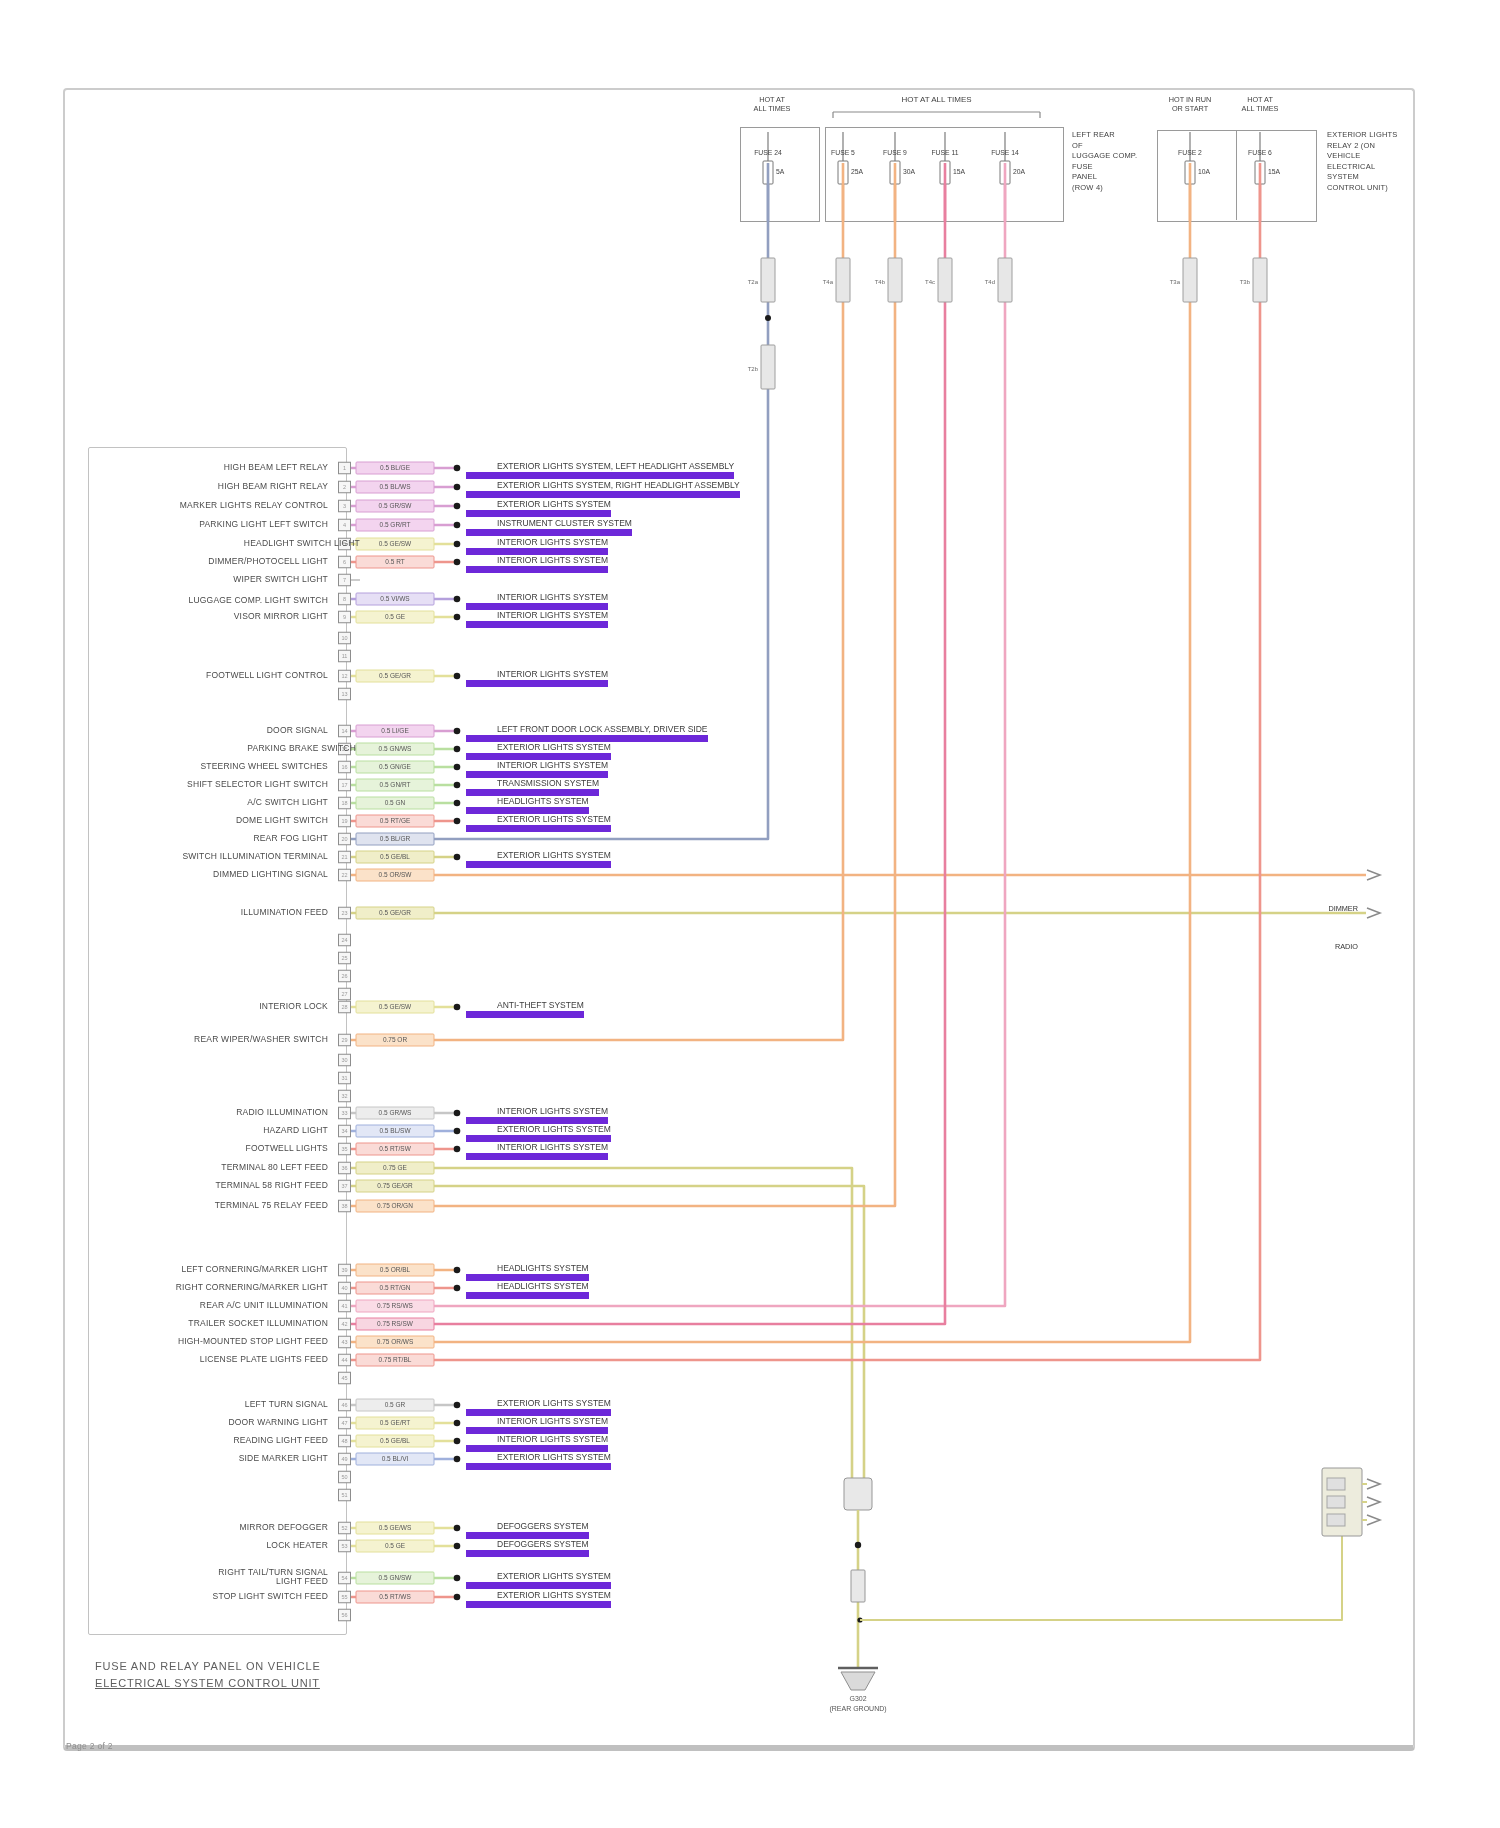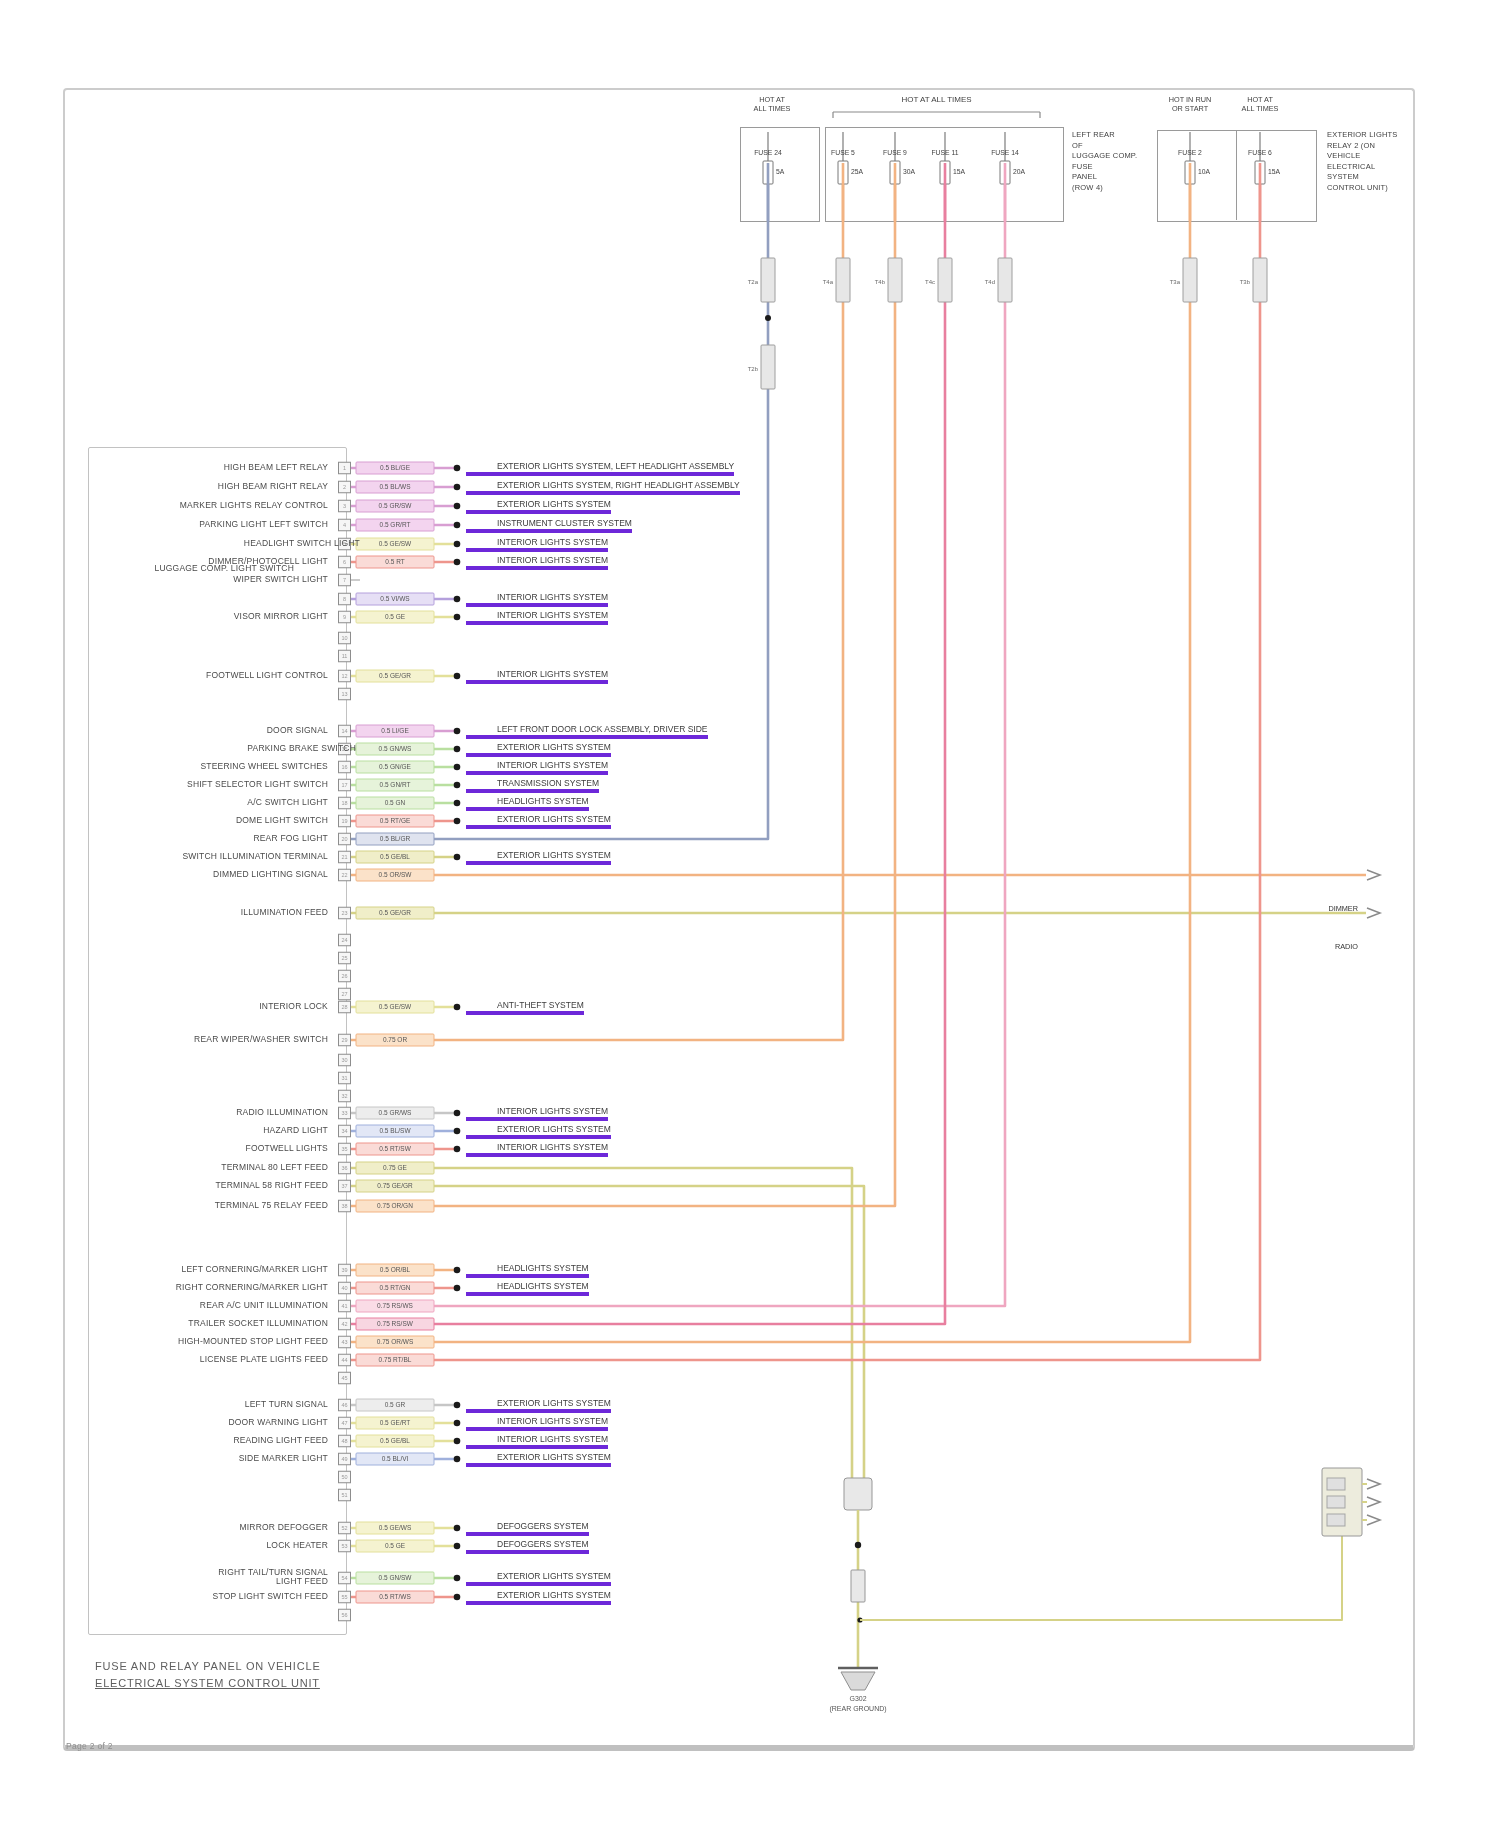--- a/index.html
+++ b/index.html
@@ -7,21 +7,21 @@
          font-family:"Liberation Sans",sans-serif;overflow:hidden;}
   #frame{position:absolute;left:63px;top:88px;width:1348px;height:1655px;
          border:2px solid #cccccc;border-bottom:6px solid #c0c0c0;border-radius:4px;background:#fff;}
   .box{position:absolute;border:1.4px solid #9a9a9a;background:#ffffff;}
   #left-block{position:absolute;left:88px;top:447px;width:257px;height:1186px;
               border:1.5px solid #c2c2c2;border-radius:2px;background:#fff;}
   #wires{position:absolute;left:0;top:0;width:1500px;height:1828px;pointer-events:none;}
   #labels{position:absolute;left:0;top:0;width:1500px;height:1828px;}
   .lb{position:absolute;color:#4a4a4a;font-size:8.5px;line-height:9.5px;white-space:nowrap;}
   .rowlab{text-align:right;letter-spacing:.2px;}
-  .dest{color:#3c3c3c;border-bottom:4px solid #6d28d9;padding-bottom:0px;padding-left:31px;}
+  .dest{color:#3c3c3c;border-bottom:7px solid #6d28d9;padding-bottom:0px;padding-left:31px;}
   .note{font-size:7.5px;line-height:10.5px;color:#3f3f3f;letter-spacing:.2px;}
   .fuse-name{font-size:6.8px;color:#3f3f3f;text-align:center;}
   .fuse-amps{font-size:6.8px;color:#3f3f3f;}
   .headlab{font-size:7.3px;line-height:8.6px;color:#3f3f3f;text-align:center;}
   .exitlab{font-size:7.3px;color:#333;text-align:right;margin-top:44px;}
   .cap{font-size:11px;letter-spacing:.8px;color:#5f5f5f;margin-top:21px;}
   .groundlab{font-size:7px;color:#555;text-align:center;width:120px;}
   .footer{font-size:8.5px;color:#8f8f8f;letter-spacing:.3px;}
 </style>
 </head>
@@ -405,21 +405,21 @@
       <div class="lb dest" style="left: 466px; top: 481px;">EXTERIOR LIGHTS SYSTEM, RIGHT HEADLIGHT ASSEMBLY</div>
       <div class="lb rowlab" style="left: 90px; top: 500.5px; width: 238px;">MARKER LIGHTS RELAY CONTROL</div>
       <div class="lb dest" style="left: 466px; top: 500px;">EXTERIOR LIGHTS SYSTEM</div>
       <div class="lb rowlab" style="left: 90px; top: 519.5px; width: 238px;">PARKING LIGHT LEFT SWITCH</div>
       <div class="lb dest" style="left: 466px; top: 519px;">INSTRUMENT CLUSTER SYSTEM</div>
       <div class="lb rowlab" style="left: 90px; top: 538.5px; width: 238px; padding-left: 32px;">HEADLIGHT SWITCH LIGHT</div>
       <div class="lb dest" style="left: 466px; top: 538px;">INTERIOR LIGHTS SYSTEM</div>
       <div class="lb rowlab" style="left: 90px; top: 556.5px; width: 238px;">DIMMER/PHOTOCELL LIGHT</div>
       <div class="lb dest" style="left: 466px; top: 556px;">INTERIOR LIGHTS SYSTEM</div>
       <div class="lb rowlab" style="left: 90px; top: 574.5px; width: 238px;">WIPER SWITCH LIGHT</div>
-      <div class="lb rowlab" style="left: 90px; top: 564px; width: 204px;">LUGGAGE COMP. LIGHT SWITCH</div>
+      <div class="lb rowlab" style="left: 90px; top: 596px; width: 238px;">LUGGAGE COMP. LIGHT SWITCH</div>
       <div class="lb dest" style="left: 466px; top: 593px;">INTERIOR LIGHTS SYSTEM</div>
       <div class="lb rowlab" style="left: 90px; top: 611.5px; width: 238px;">VISOR MIRROR LIGHT</div>
       <div class="lb dest" style="left: 466px; top: 611px;">INTERIOR LIGHTS SYSTEM</div>
       <div class="lb rowlab" style="left: 90px; top: 670.5px; width: 238px;">FOOTWELL LIGHT CONTROL</div>
       <div class="lb dest" style="left: 466px; top: 670px;">INTERIOR LIGHTS SYSTEM</div>
       <div class="lb rowlab" style="left: 90px; top: 725.5px; width: 238px;">DOOR SIGNAL</div>
       <div class="lb dest" style="left: 466px; top: 725px;">LEFT FRONT DOOR LOCK ASSEMBLY, DRIVER SIDE</div>
       <div class="lb rowlab" style="left: 90px; top: 743.5px; width: 266px;">PARKING BRAKE SWITCH</div>
       <div class="lb dest" style="left: 466px; top: 743px;">EXTERIOR LIGHTS SYSTEM</div>
       <div class="lb rowlab" style="left: 90px; top: 761.5px; width: 238px;">STEERING WHEEL SWITCHES</div>

